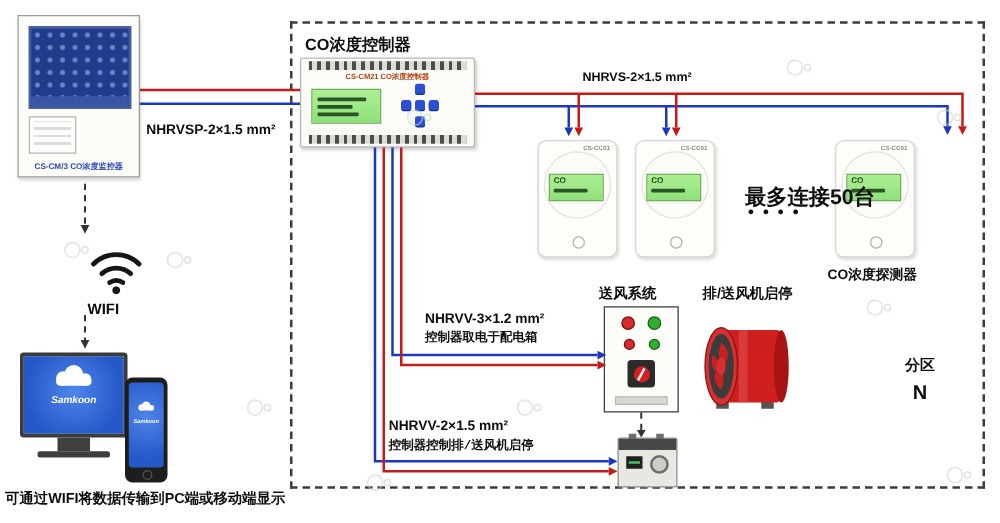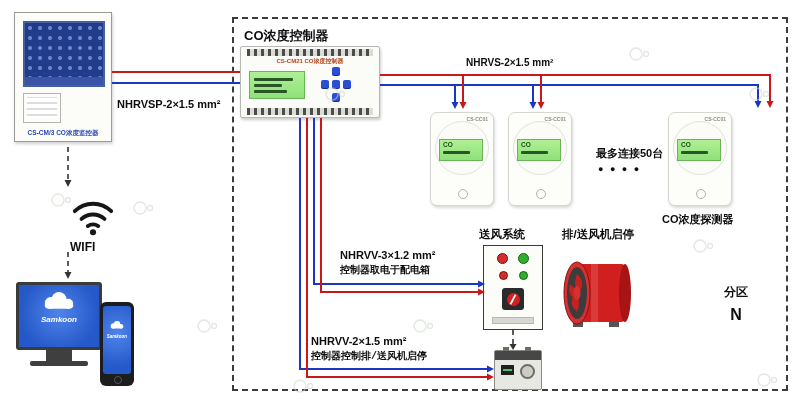--- a/index.html
+++ b/index.html
@@ -145,21 +145,21 @@
   <div class="detector" style="left:668px;top:112px;">
     <div class="dt-model">CS-CC01</div>
     <div class="dt-circle"></div>
     <div class="lcd dt-lcd">
       <div class="co">CO</div>
       <div class="lcd-bar" style="width:75%"></div>
     </div>
     <div class="dt-logo"></div>
   </div>
 
-  <div class="lbl" style="left:596px;top:146px;font-size:11px;">最多连接50台</div>
+  <div class="lbl" style="left:596px;top:146px;font-size:17px;">最多连接50台</div>
   <div class="lbl" style="left:598px;top:164px;font-size:9px;letter-spacing:2px;">● ● ● ●</div>
   <div class="lbl" style="left:662px;top:212px;font-size:11px;">CO浓度探测器</div>
 
   <div class="lbl" style="left:479px;top:227px;font-size:11.5px;">送风系统</div>
   <div class="lbl" style="left:562px;top:227px;font-size:11.5px;">排/送风机启停</div>
 
   <div class="fanbox">
     <span class="lamp" style="left:13px;top:7px;width:9px;height:9px;background:#d62b2b;border:1.5px solid #7a1010;"></span>
     <span class="lamp" style="left:34px;top:7px;width:9px;height:9px;background:#2fae2f;border:1.5px solid #156315;"></span>
     <span class="lamp" style="left:15px;top:25px;width:7px;height:7px;background:#d62b2b;border:1.5px solid #7a1010;"></span>
@@ -226,20 +226,21 @@
   <div class="phone">
     <div class="phone-screen">
       <svg class="abs" style="left:3px;top:14px;" width="22" height="11">
           <use href="#cloud"></use>
         </svg>
       <div class="brand-text" style="top:28px;font-size:4.5px;">Samkoon</div>
     </div>
     <div class="phone-btn"></div>
   </div>
 
+  <div class="lbl" style="left:4px;top:391px;font-size:11.5px;">可通过WIFI将数据传输到PC端或移动端显示</div>
 
   <svg class="wires" width="800" height="418" viewBox="0 0 800 418">
 
     <path class="wire-red" d="M112 72 H240"></path>
     <path class="wire-blue" d="M112 83 H240"></path>
 
     <path class="wire-red" d="M380 75 H770 V101"></path>
     <path class="wire-blue" d="M380 85 H758 V101"></path>
     <polygon class="arrow-red" points="766.5,101 773.5,101 770,108"></polygon>
     <polygon class="arrow-blue" points="754.5,101 761.5,101 758,108"></polygon>

